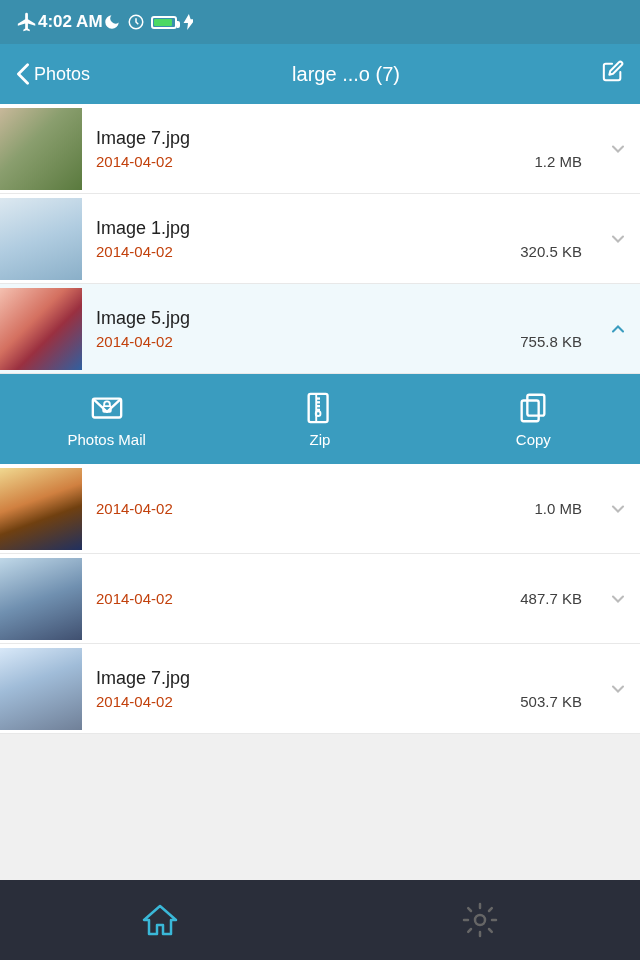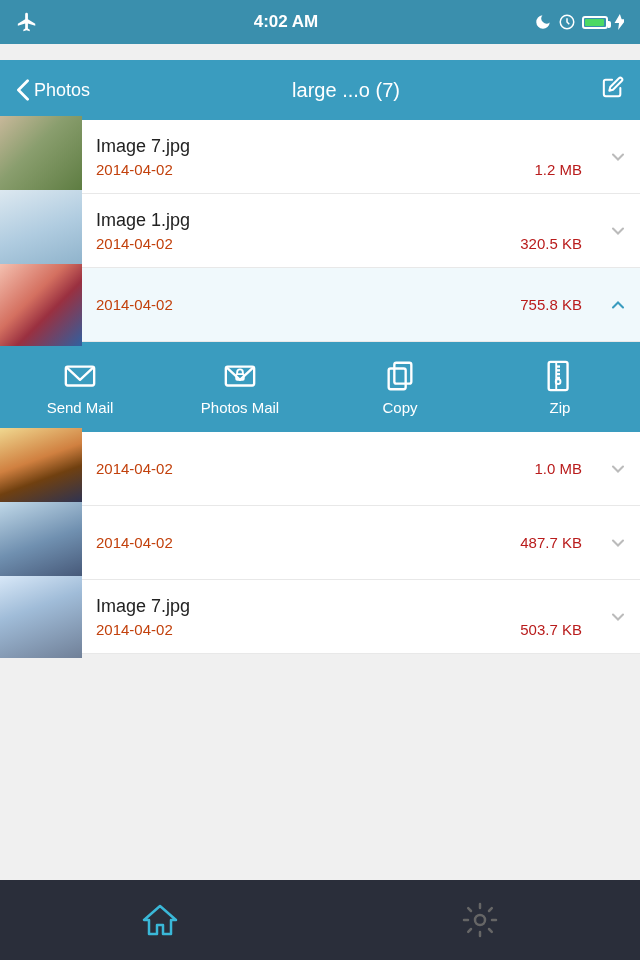--- a/index.html
+++ b/index.html
@@ -11,21 +11,21 @@
       overflow: hidden;
     }
 
     
     #status-bar {
       width: 640px;
       height: 44px;
       background: #3a8fad;
       display: flex;
       align-items: center;
-      justify-content: space-between;
+      justify-content: flex-start;
       padding: 16px 16px;
       color: white;
       font-size: 15px;
       font-weight: 500;
     }
     .status-left { display: flex; align-items: center; }
     .status-center { font-size: 17px; font-weight: 600; }
     .status-right { display: flex; align-items: center; gap: 6px; }
     .battery-icon {
       display: inline-flex; align-items: center;
@@ -42,33 +42,32 @@
 
     
     #nav-bar {
       width: 640px;
       height: 60px;
       background: #3a9cbf;
       display: flex;
       align-items: center;
       justify-content: space-between;
       padding: 0 16px;
-      margin-top: 16px;
     }
     .nav-back {
       display: flex; align-items: center; color: white; font-size: 18px; cursor: pointer; gap: 4px;
     }
     .nav-title {
       color: white; font-size: 20px; font-weight: 400;
     }
     .nav-edit {
       color: white; font-size: 22px; cursor: pointer;
     }
     .file-item {
-      display: flex; align-items: center; border-bottom: 1px solid #e8e8e8; height: 74px; background: white;
+      display: flex; align-items: center; border-bottom: 1px solid #e8e8e8; height: 90px; background: white;
     }
     .file-thumbnail {
       width: 82px; height: 82px; flex-shrink: 0; overflow: hidden;
     }
     
     .thumb-1 { background: linear-gradient(135deg, #c8b89a 0%, #8a9e6e 40%, #5a7a3e 100%); }
     .thumb-2 { background: linear-gradient(160deg, #dce8f0 0%, #b0cce0 50%, #8aafc8 100%); }
     .thumb-3 { background: linear-gradient(135deg, #f4c0b0 0%, #d47060 40%, #9a3040 60%, #3060a0 100%); }
     .thumb-4 { background: linear-gradient(160deg, #f0d890 0%, #d08040 40%, #704010 60%, #203060 100%); }
     .thumb-5 { background: linear-gradient(160deg, #c0d8e8 0%, #7090b0 50%, #405070 100%); }
@@ -81,21 +80,21 @@
     .file-name {
       font-size: 18px; color: #222; font-weight: 400; margin-bottom: 4px;
     }
     .file-meta {
       display: flex; justify-content: space-between; align-items: center;
     }
     .file-date {
       font-size: 15px; color: #c2410c;
     }
     .file-size {
-      font-size: 15px; color: #b91c1c;
+      font-size: 15px; color: #404040;
     }
     .file-chevron {
       width: 44px; display: flex; align-items: center; justify-content: center; color: #bbb; font-size: 18px;
     }
     .file-chevron.expanded {
       color: #3a9cbf;
     }
 
     
     #action-toolbar {
@@ -212,75 +211,69 @@
     <div class="file-chevron">
       <svg width="20" height="20" viewBox="0 0 24 24" fill="none" stroke="#bbb" stroke-width="2.5" stroke-linecap="round">
           <polyline points="6 9 12 15 18 9"></polyline>
         </svg>
     </div>
   </div>
 
   <div class="file-item" style="background:#f0f9fc;">
     <div class="file-thumbnail thumb-3"></div>
     <div class="file-info">
+      <div class="file-name">Image 5.jpg</div>
       <div class="file-meta">
         <span class="file-date">2014-04-02</span>
         <span class="file-size">755.8 KB</span>
       </div>
     </div>
     <div class="file-chevron expanded">
       <svg width="20" height="20" viewBox="0 0 24 24" fill="none" stroke="#3a9cbf" stroke-width="2.5" stroke-linecap="round">
           <polyline points="18 15 12 9 6 15"></polyline>
         </svg>
     </div>
   </div>
 </div>
 
 <div id="action-toolbar">
+
 
   <div class="action-btn">
     <svg class="icon-svg icon-svg-sm" viewBox="0 0 36 36">
       <rect x="3" y="8" width="30" height="20" rx="2" stroke="white" stroke-width="2.5" fill="none"></rect>
       <polyline points="3,8 18,22 33,8" stroke="white" stroke-width="2.5" fill="none" stroke-linejoin="round"></polyline>
-    </svg>
-    <span class="action-label">Send Mail</span>
-  </div>
-
-  <div class="action-btn">
-    <svg class="icon-svg icon-svg-sm" viewBox="0 0 36 36">
-      <rect x="3" y="8" width="30" height="20" rx="2" stroke="white" stroke-width="2.5" fill="none"></rect>
-      <polyline points="3,8 18,22 33,8" stroke="white" stroke-width="2.5" fill="none" stroke-linejoin="round"></polyline>
 
       <rect x="14" y="16" width="8" height="6" rx="1" stroke="white" stroke-width="2" fill="none"></rect>
       <path d="M15 16v-2a3 3 0 0 1 6 0v2" stroke="white" stroke-width="2" fill="none" stroke-linecap="round"></path>
     </svg>
     <span class="action-label">Photos Mail</span>
-  </div>
-
-  <div class="action-btn">
-    <svg class="icon-svg icon-svg-sm" viewBox="0 0 36 36">
-      <rect x="12" y="4" width="18" height="22" rx="2" stroke="white" stroke-width="2.5" fill="none"></rect>
-      <rect x="6" y="10" width="18" height="22" rx="2" stroke="white" stroke-width="2.5" fill="none"></rect>
-    </svg>
-    <span class="action-label">Copy</span>
   </div>
 
   <div class="action-btn">
     <svg class="icon-svg icon-svg-sm" viewBox="0 0 36 36">
       <rect x="6" y="3" width="20" height="30" rx="2" stroke="white" stroke-width="2.5" fill="none"></rect>
       <line x1="14" y1="3" x2="14" y2="33" stroke="white" stroke-width="2"></line>
       <line x1="14" y1="8" x2="18" y2="8" stroke="white" stroke-width="2.5"></line>
       <line x1="14" y1="12" x2="18" y2="12" stroke="white" stroke-width="2.5"></line>
       <line x1="14" y1="16" x2="18" y2="16" stroke="white" stroke-width="2.5"></line>
       <line x1="14" y1="20" x2="18" y2="20" stroke="white" stroke-width="2.5"></line>
 
       <circle cx="16" cy="24" r="2.5" stroke="white" stroke-width="2" fill="none"></circle>
     </svg>
     <span class="action-label">Zip</span>
   </div>
+
+  <div class="action-btn">
+    <svg class="icon-svg icon-svg-sm" viewBox="0 0 36 36">
+      <rect x="12" y="4" width="18" height="22" rx="2" stroke="white" stroke-width="2.5" fill="none"></rect>
+      <rect x="6" y="10" width="18" height="22" rx="2" stroke="white" stroke-width="2.5" fill="none"></rect>
+    </svg>
+    <span class="action-label">Copy</span>
+  </div>
 </div>
 
 <div id="file-list-bottom">
 
   <div class="file-item">
     <div class="file-thumbnail thumb-4"></div>
     <div class="file-info">
       <div class="file-meta">
         <span class="file-date">2014-04-02</span>
         <span class="file-size">1.0 MB</span>

